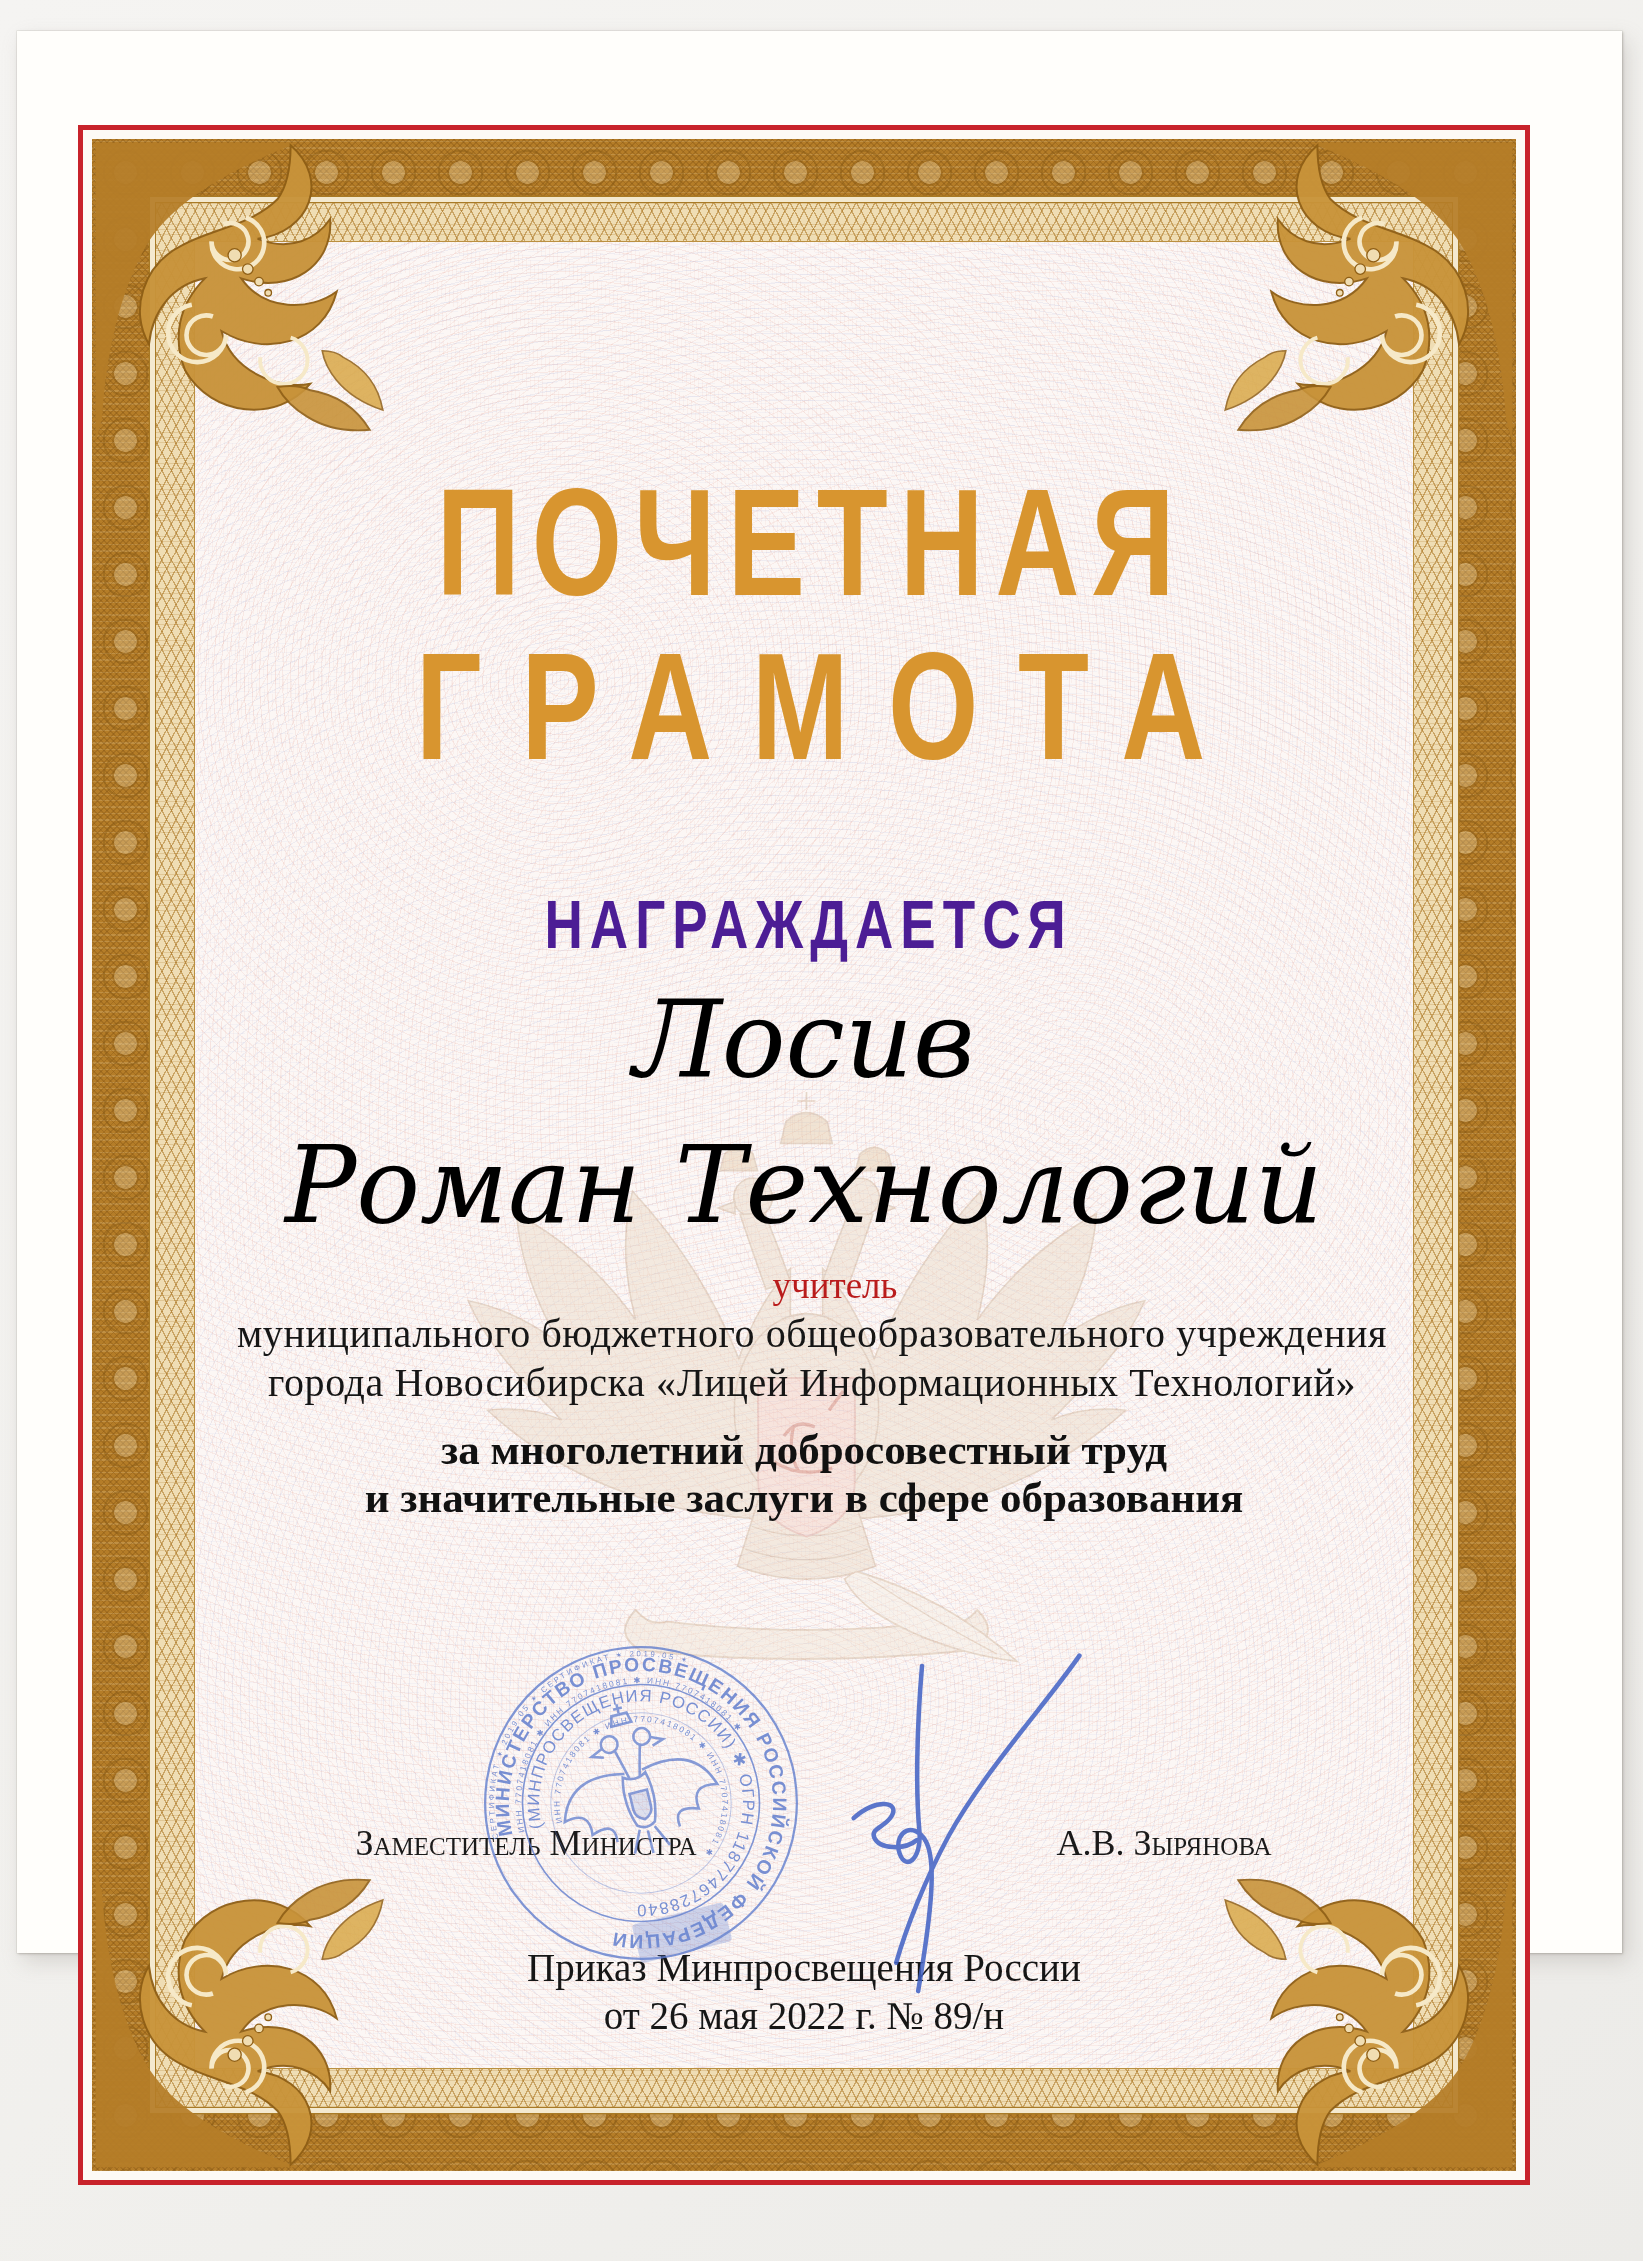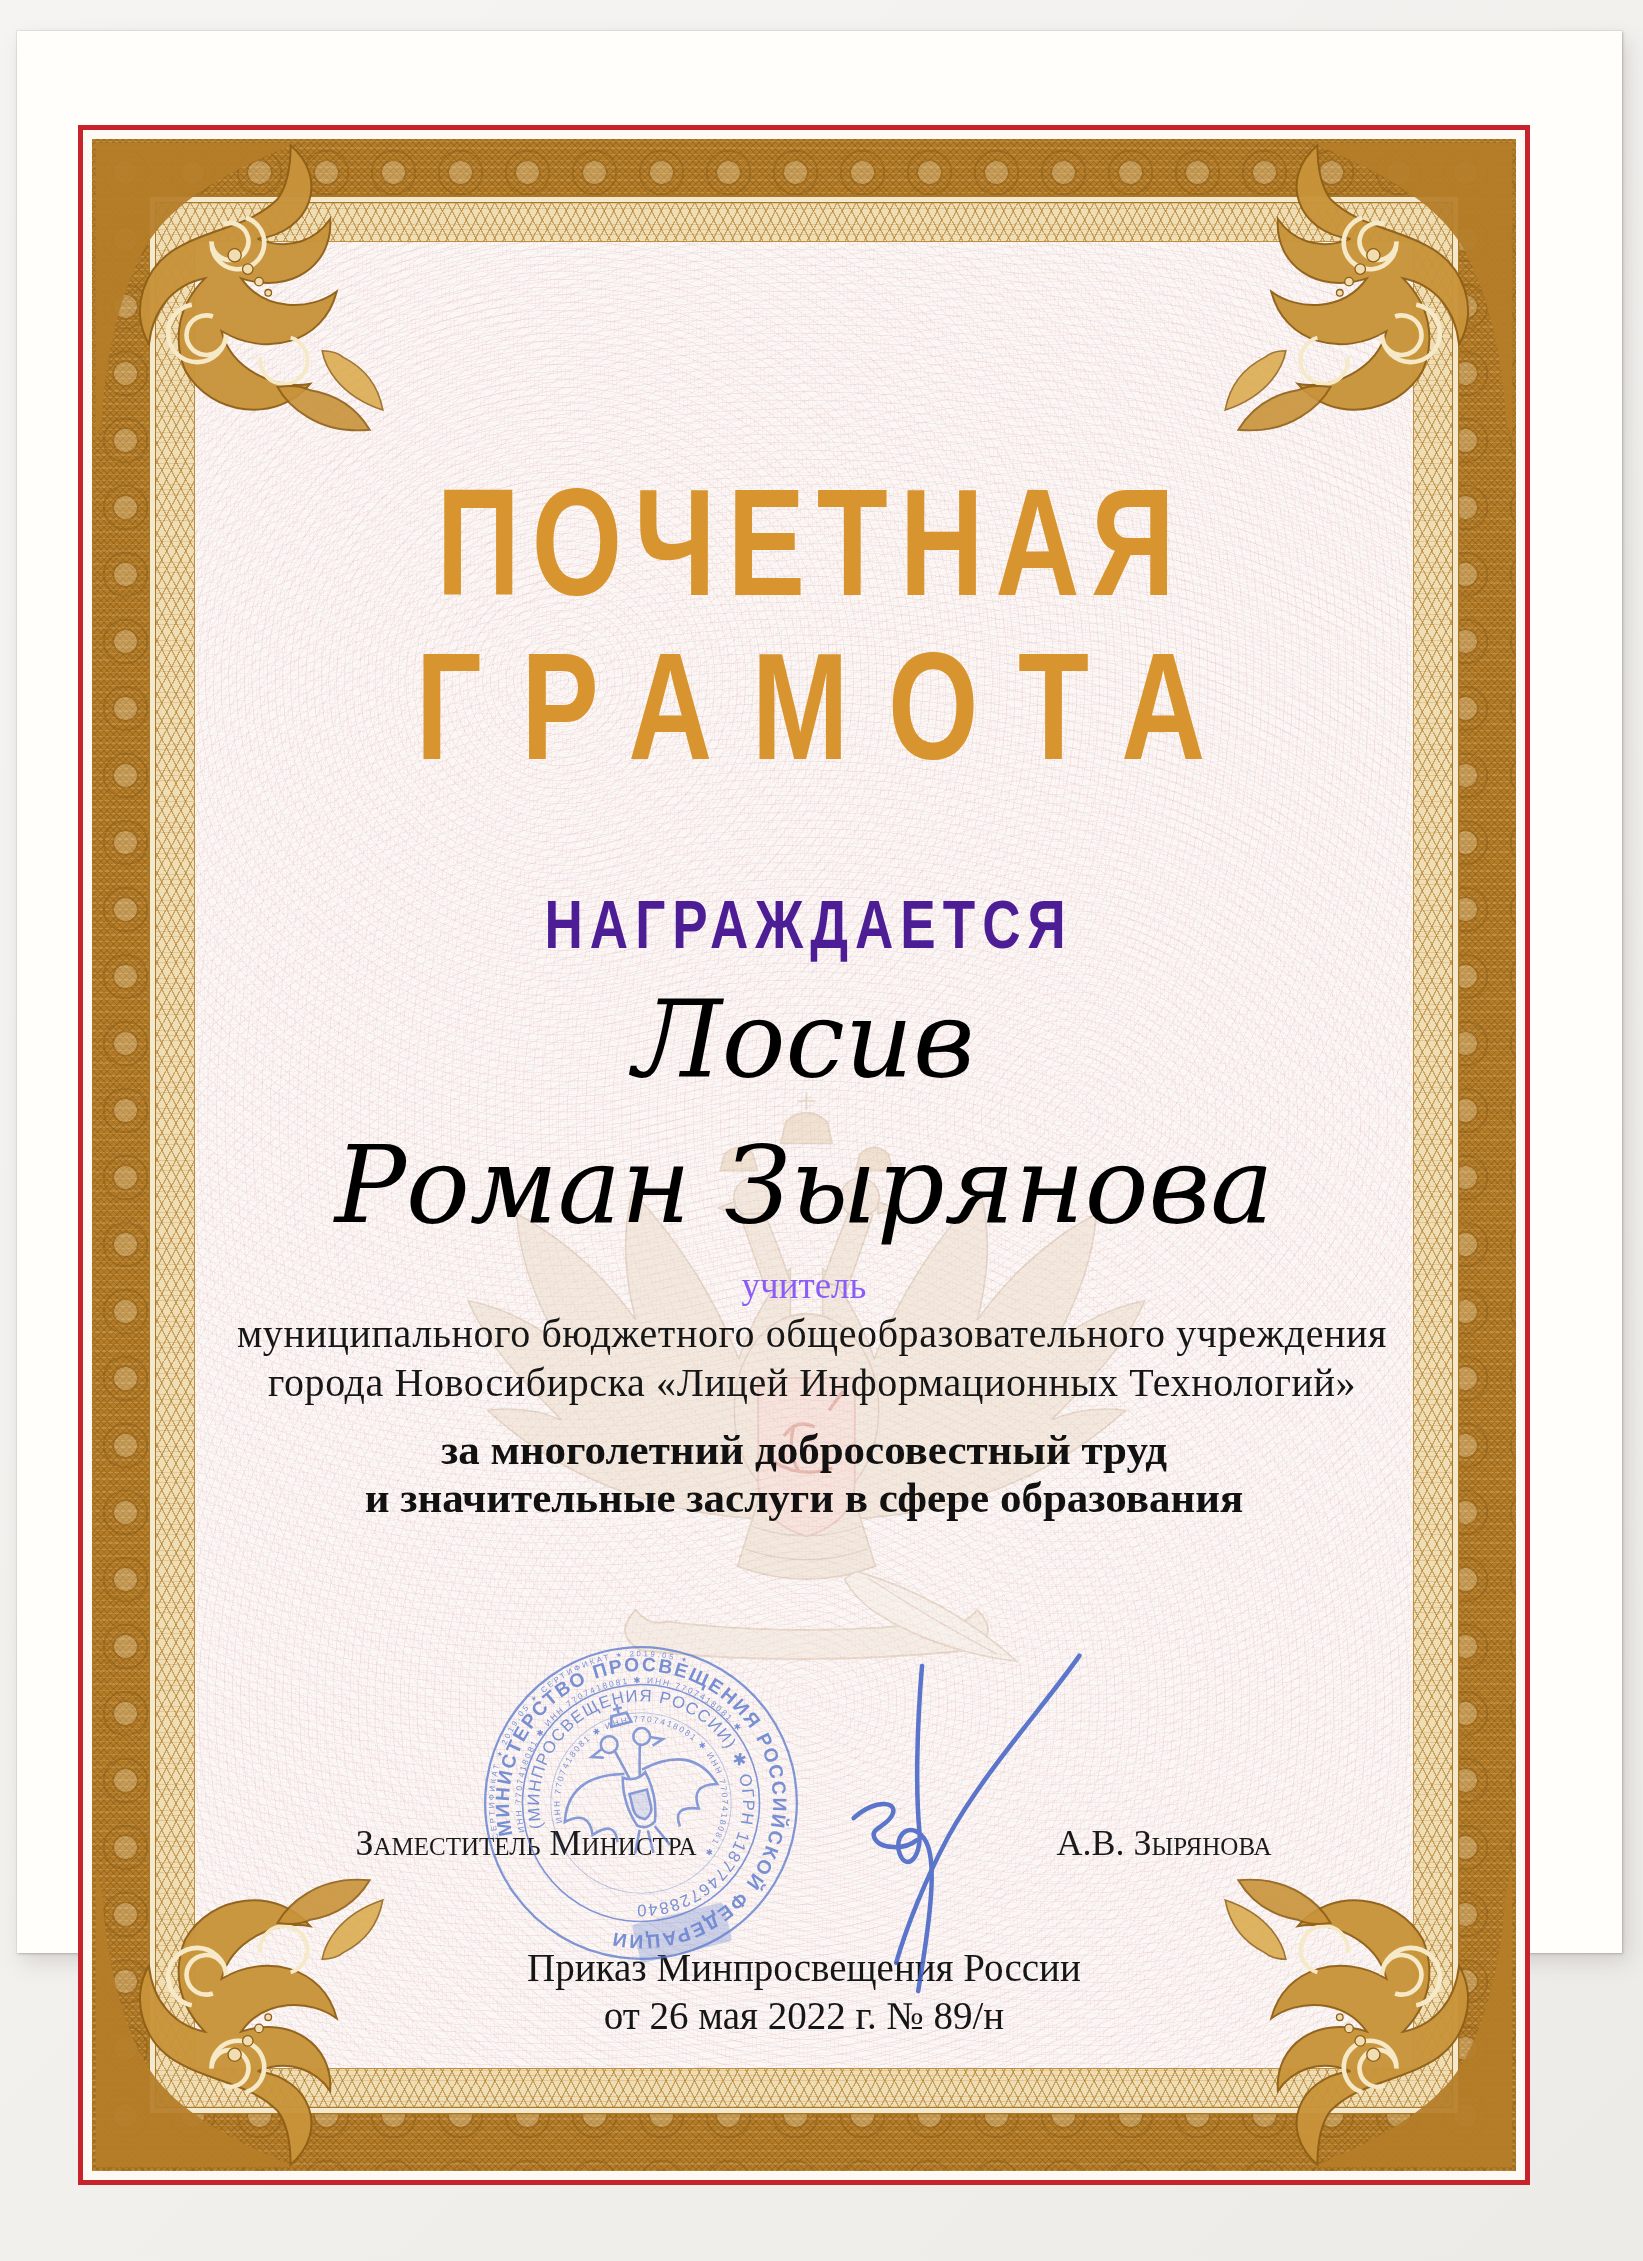--- a/index.html
+++ b/index.html
@@ -59,21 +59,21 @@
   .tf{position:absolute;left:113px;top:0;width:1216px;height:100%;}
   .line{position:absolute;left:0;width:100%;text-align:center;white-space:nowrap;}
   .cond{display:inline-block;white-space:nowrap;}
   .title-line{font-family:"Liberation Sans","DejaVu Sans",sans-serif;font-weight:700;color:#d8952f;font-size:153px;line-height:1;}
   .t1 .cond{letter-spacing:15.5px;margin-right:-15.5px;transform:scaleX(.76);}
   .t2 .cond{letter-spacing:52px;margin-right:-52px;transform:scaleX(.76);}
   .award{font-family:"Liberation Sans","DejaVu Sans",sans-serif;font-weight:700;color:#4c1d95;font-size:68px;line-height:1;}
   .award .cond{letter-spacing:9px;margin-right:-9px;transform:scaleX(.78);}
   .script{font-family:"DejaVu Serif",serif;font-style:italic;font-size:106px;line-height:1;color:#000000;}
   .body-line{font-size:40px;line-height:1;letter-spacing:0.6px;color:#161616;margin-left:8px;}
-  .pos-line{font-size:37px;line-height:1;color:#8b5cf6;}
+  .pos-line{font-size:37px;line-height:1;color:#b91c1c;margin-left:31px;}
   .merit{font-size:43px;line-height:1;font-weight:700;color:#111;}
   .smallcaps{font-variant:small-caps;font-size:36px;line-height:1;color:#1a1a1a;margin-top:40px;}
   .sig-pos{position:absolute;left:237px;top:1655px;width:412px;text-align:center;white-space:nowrap;}
   .sig-name{position:absolute;left:936px;top:1655px;width:290px;text-align:center;white-space:nowrap;}
   .order-line{font-size:39px;line-height:1;color:#161616;}
   
   .watermark{position:absolute;left:295px;top:945px;width:857px;height:619px;opacity:.42;}
   .stamp{position:absolute;left:397px;top:1512px;width:322px;height:322px;opacity:.9;transform:rotate(-14deg);}
   .signature{position:absolute;left:759px;top:1474px;width:271px;height:400px;}
   svg{overflow:visible;}
@@ -159,21 +159,21 @@
       <path d="M400,830 q-36,36 6,62 q240,28 518,0 q42,-26 6,-62 q-22,26 -48,18 q-216,26 -434,0 q-26,8 -48,-18 Z" fill="#f0e3d2" stroke="#cdb092" stroke-width="3"></path>
       <path d="M742,770 q140,40 250,140 q-120,-16 -210,-70 q-40,-24 -58,-58 q10,-8 18,-12 Z" fill="#f4ece0" stroke="#cdb092" stroke-width="2.5"></path>
       <path d="M760,780 q90,60 200,118" fill="none" stroke="#cdb092" stroke-width="2"></path>
     </svg>
 
     <div class="tf">
       <div class="line title-line t1" style="top:335px"><span class="cond">ПОЧЕТНАЯ</span></div>
       <div class="line title-line t2" style="top:499px"><span class="cond">ГРАМОТА</span></div>
       <div class="line award" style="top:760px"><span class="cond">НАГРАЖДАЕТСЯ</span></div>
       <div class="line script" style="top:857px">Лосив</div>
-      <div class="line script" style="top:1003px">Роман Зырянова</div>
+      <div class="line script" style="top:1003px">Роман Технологий</div>
       <div class="line pos-line" style="top:1137px">учитель</div>
       <div class="line body-line" style="top:1184px">муниципального бюджетного общеобразовательного учреждения</div>
       <div class="line body-line" style="top:1233px">города Новосибирска «Лицей Информационных Технологий»</div>
       <div class="line merit" style="top:1298px">за многолетний добросовестный труд</div>
       <div class="line merit" style="top:1346px">и значительные заслуги в сфере образования</div>
       <div class="line order-line" style="top:1818px">Приказ Минпросвещения России</div>
       <div class="line order-line" style="top:1866px">от 26 мая 2022 г. № 89/н</div>
     </div>
 
     <div class="sig-pos smallcaps">Заместитель Министра</div>

